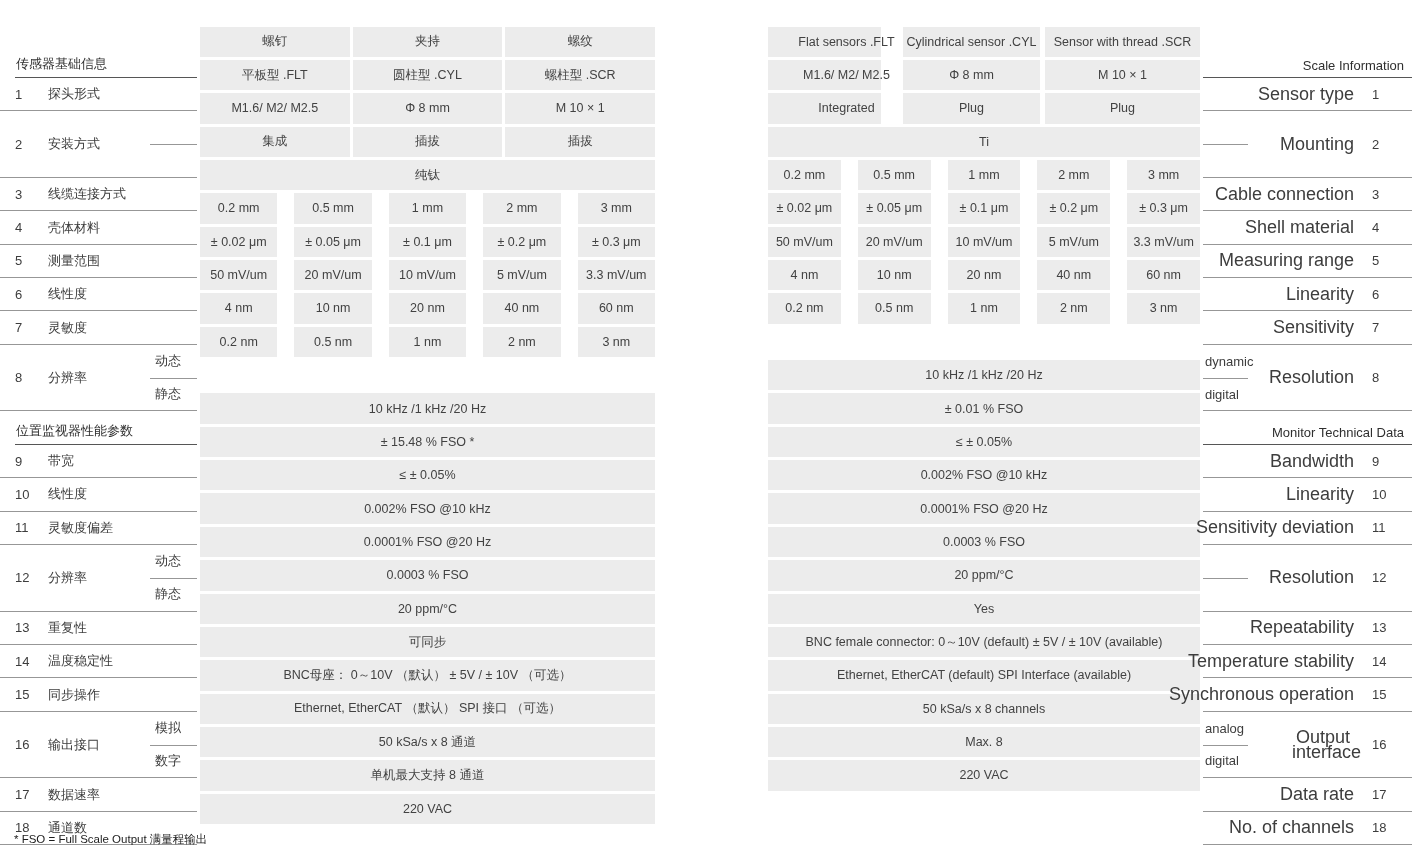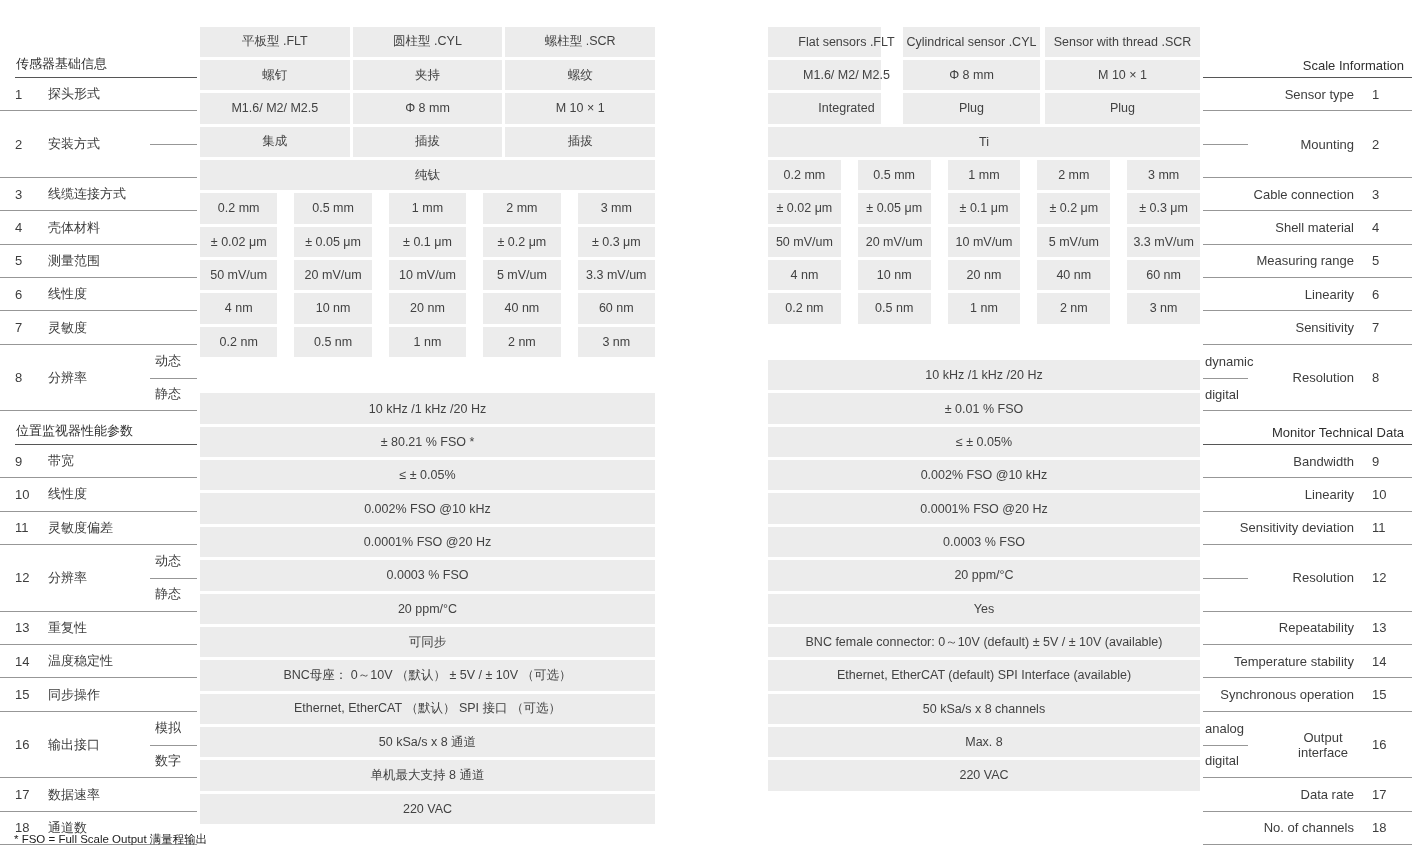--- a/index.html
+++ b/index.html
@@ -19,21 +19,21 @@
   .uline{position:absolute;bottom:0;left:0;right:0;border-bottom:1px solid #565656;}
   #labL .uline{left:15px;}
 
   
   .lrow{position:relative;display:flex;align-items:center;height:33.35px;
         border-bottom:1px solid #979797;box-sizing:border-box;}
   .lrow.h2{height:66.7px;}
   #labL .num{flex:none;width:33px;padding-left:15px;font-size:13px;}
   #labL .lbl{font-size:13px;white-space:nowrap;font-family:Liberation Serif, serif;}
   #labR .lrow{justify-content:flex-end;padding-right:24px;}
-  #labR .lbl{font-size:13px;text-align:right;white-space:nowrap;}
+  #labR .lbl{font-size:18px;text-align:right;white-space:nowrap;}
   #labR .lbl.wrap{white-space:normal;width:62px;text-align:center;line-height:15px;}
   #labR .num{flex:none;width:16px;margin-left:18px;font-size:13px;text-align:left;}
 
   
   .subL{position:absolute;top:0;right:0;bottom:0;width:80px;display:flex;flex-direction:column;}
   .subL .s{flex:1;display:flex;align-items:center;justify-content:flex-end;padding-right:16px;font-size:13px;white-space:nowrap;}
   .subL .dv{position:absolute;top:50%;right:0;width:47px;border-top:1px solid #979797;}
   .subR{position:absolute;top:0;left:0;bottom:0;width:80px;display:flex;flex-direction:column;}
   .subR .s{flex:1;display:flex;align-items:center;justify-content:flex-start;padding-left:2px;font-size:13px;white-space:nowrap;}
   .subR .dv{position:absolute;top:50%;left:0;width:45px;border-top:1px solid #979797;}
@@ -156,28 +156,28 @@
       <span class="lbl">通道数</span>
     </div>
     <div class="lrow">
       <span class="num">19</span>
       <span class="lbl">供电</span>
     </div>
   </div>
 
   <div class="blk" id="valL">
     <div class="vrow g3">
+      <div class="c">螺钉</div>
+      <div class="c">夹持</div>
+      <div class="c">螺纹</div>
+    </div>
+    <div class="vrow g3">
       <div class="c">平板型 .FLT</div>
       <div class="c">圆柱型 .CYL</div>
       <div class="c">螺柱型 .SCR</div>
-    </div>
-    <div class="vrow g3">
-      <div class="c">螺钉</div>
-      <div class="c">夹持</div>
-      <div class="c">螺纹</div>
     </div>
     <div class="vrow g3">
       <div class="c">M1.6/ M2/ M2.5</div>
       <div class="c">Φ 8 mm</div>
       <div class="c">M 10 × 1</div>
     </div>
     <div class="vrow g3">
       <div class="c">集成</div>
       <div class="c">插拔</div>
       <div class="c">插拔</div>
@@ -218,21 +218,21 @@
       <div class="c">0.5 nm</div>
       <div class="c">1 nm</div>
       <div class="c">2 nm</div>
       <div class="c">3 nm</div>
     </div>
     <div class="spc"></div>
     <div class="vrow g1">
         <div class="c">10 kHz /1 kHz /20 Hz</div>
       </div>
     <div class="vrow g1">
-        <div class="c">± 80.21 % FSO *</div>
+        <div class="c">± 15.48 % FSO *</div>
       </div>
     <div class="vrow g1">
         <div class="c">≤ ± 0.05%</div>
       </div>
     <div class="vrow g1">
         <div class="c">0.002% FSO @10 kHz</div>
       </div>
     <div class="vrow g1">
         <div class="c">0.0001% FSO @20 Hz</div>
       </div>

